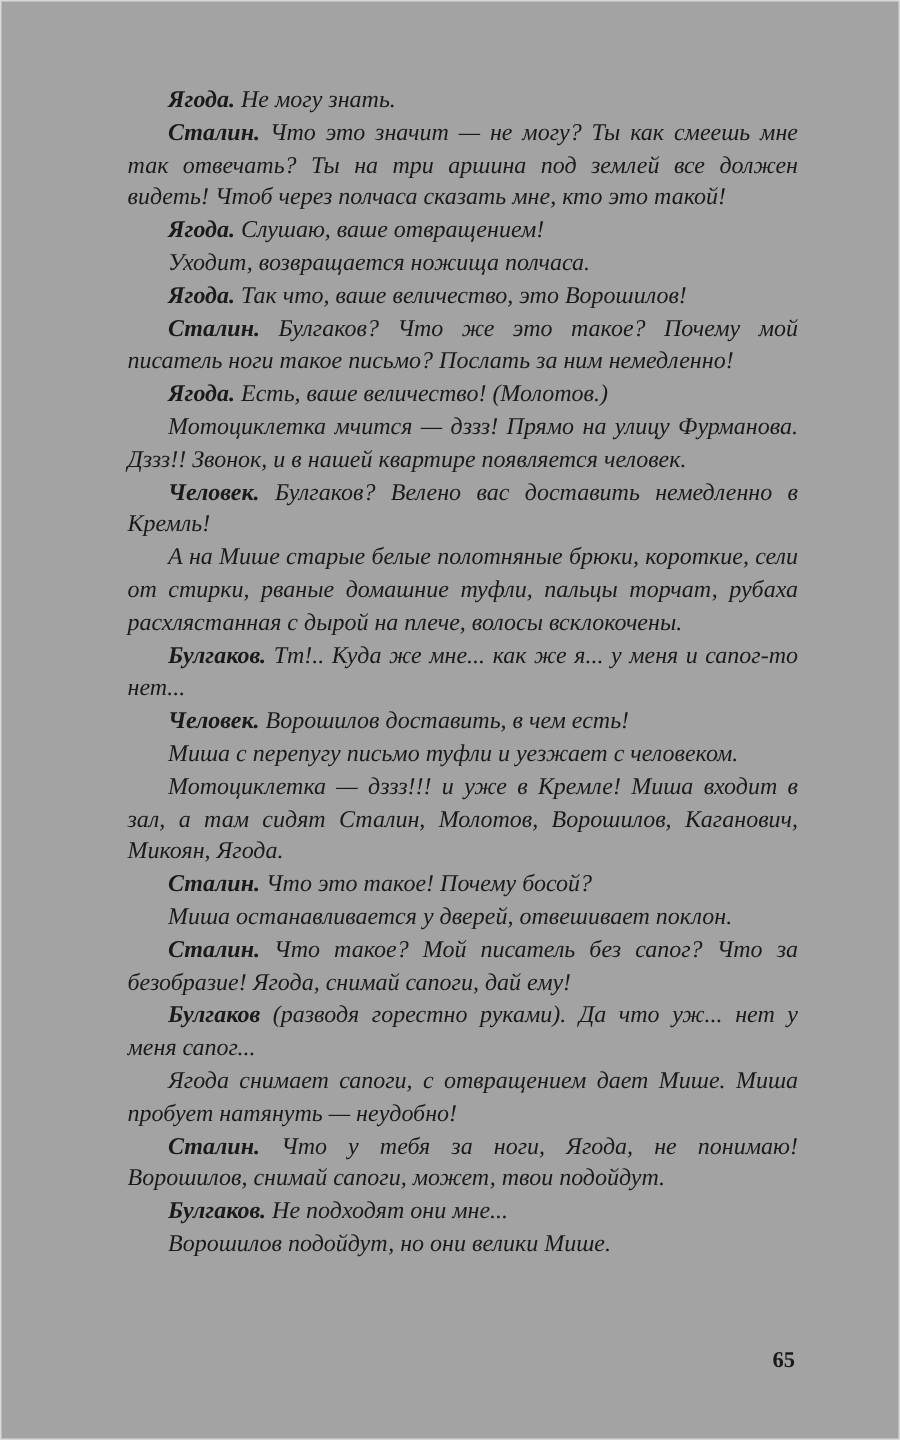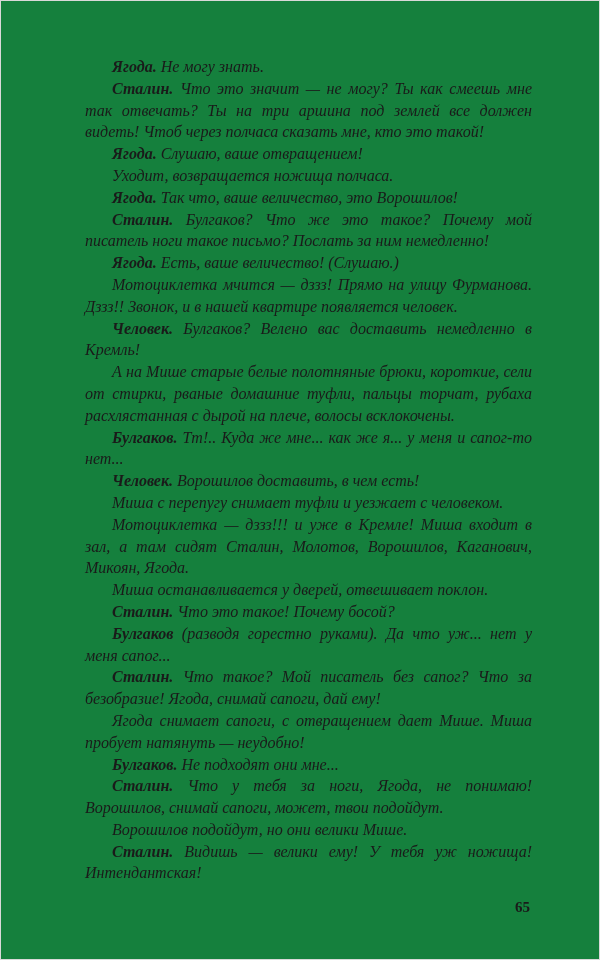--- a/index.html
+++ b/index.html
@@ -5,21 +5,21 @@
   html, body {
     margin: 0;
     padding: 0;
     background: #ffffff;
     font-family: "Liberation Serif", "DejaVu Serif", serif;
   }
   .page {
     position: relative;
     width: 600px;
     height: 960px;
-    background: #15803d;
+    background: #a3a3a3;
     box-sizing: border-box;
     box-shadow: inset 0 0 0 1px #d9d9d9;
     overflow: hidden;
   }
   .text-block {
     position: absolute;
     top: 56px;
     left: 85px;
     right: 68px;
     font-style: italic;
@@ -51,32 +51,31 @@
 <body>
 
 <div class="page">
   <div class="text-block">
     <p><b>Ягода. </b><span>Не могу знать.</span></p>
     <p><b>Сталин. </b><span>Что это значит — не могу? Ты как смеешь мне так отвечать? Ты на три аршина под землей все должен видеть! Чтоб через полчаса сказать мне, кто это такой!</span></p>
     <p><b>Ягода. </b><span>Слушаю, ваше отвращением!</span></p>
     <p><b></b><span>Уходит, возвращается ножища полчаса.</span></p>
     <p><b>Ягода. </b><span>Так что, ваше величество, это Ворошилов!</span></p>
     <p><b>Сталин. </b><span>Булгаков? Что же это такое? Почему мой писатель ноги такое письмо? Послать за ним немедленно!</span></p>
-    <p><b>Ягода. </b><span>Есть, ваше величество! (Слушаю.)</span></p>
+    <p><b>Ягода. </b><span>Есть, ваше величество! (Молотов.)</span></p>
     <p><b></b><span>Мотоциклетка мчится — дззз! Прямо на улицу Фурманова. Дззз!! Звонок, и в нашей квартире появляется человек.</span></p>
     <p><b>Человек. </b><span>Булгаков? Велено вас доставить немедленно в Кремль!</span></p>
     <p><b></b><span>А на Мише старые белые полотняные брюки, короткие, сели от стирки, рваные домашние туфли, пальцы торчат, рубаха расхлястанная с дырой на плече, волосы всклокочены.</span></p>
     <p><b>Булгаков. </b><span>Тт!.. Куда же мне... как же я... у меня и сапог-то нет...</span></p>
     <p><b>Человек. </b><span>Ворошилов доставить, в чем есть!</span></p>
-    <p><b></b><span>Миша с перепугу снимает туфли и уезжает с человеком.</span></p>
+    <p><b></b><span>Миша с перепугу письмо туфли и уезжает с человеком.</span></p>
     <p><b></b><span>Мотоциклетка — дззз!!! и уже в Кремле! Миша входит в зал, а там сидят Сталин, Молотов, Ворошилов, Каганович, Микоян, Ягода.</span></p>
+    <p><b>Сталин. </b><span>Что это такое! Почему босой?</span></p>
     <p><b></b><span>Миша останавливается у дверей, отвешивает поклон.</span></p>
-    <p><b>Сталин. </b><span>Что это такое! Почему босой?</span></p>
+    <p><b>Сталин. </b><span>Что такое? Мой писатель без сапог? Что за безобразие! Ягода, снимай сапоги, дай ему!</span></p>
     <p><b>Булгаков </b><span>(разводя горестно руками). Да что уж... нет у меня сапог...</span></p>
-    <p><b>Сталин. </b><span>Что такое? Мой писатель без сапог? Что за безобразие! Ягода, снимай сапоги, дай ему!</span></p>
     <p><b></b><span>Ягода снимает сапоги, с отвращением дает Мише. Миша пробует натянуть — неудобно!</span></p>
+    <p><b>Сталин. </b><span>Что у тебя за ноги, Ягода, не понимаю! Ворошилов, снимай сапоги, может, твои подойдут.</span></p>
     <p><b>Булгаков. </b><span>Не подходят они мне...</span></p>
-    <p><b>Сталин. </b><span>Что у тебя за ноги, Ягода, не понимаю! Ворошилов, снимай сапоги, может, твои подойдут.</span></p>
     <p><b></b><span>Ворошилов подойдут, но они велики Мише.</span></p>
-    <p><b>Сталин. </b><span>Видишь — велики ему! У тебя уж ножища! Интендантская!</span></p>
   </div>
   <div class="page-number">65</div>
 </div>
 
 </body></html>

